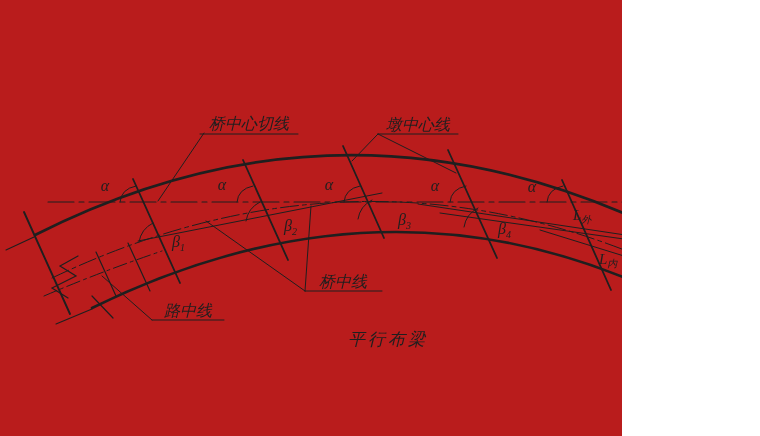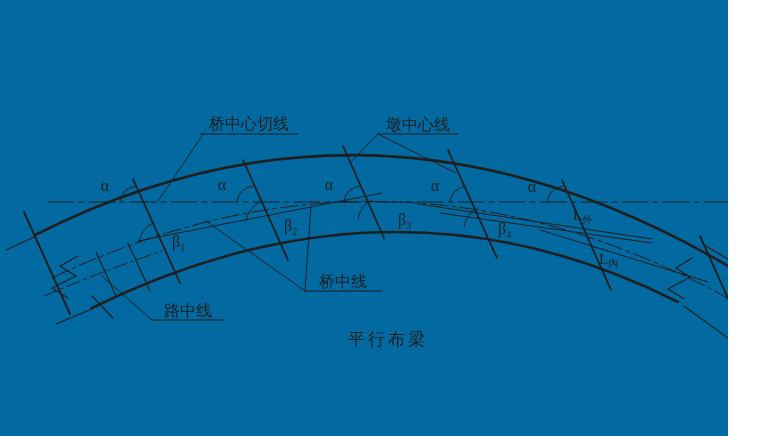--- a/index.html
+++ b/index.html
@@ -2,25 +2,26 @@
 <html><head>
 <meta charset="utf-8">
 <style>
   html, body {
     margin: 0;
     padding: 0;
     background: #ffffff;
   }
   #stage {
     position: relative;
-    width: 728px;
+    width: 622px;
     height: 436px;
-    background: #0369a1;
+    background: #b91c1c;
     overflow: hidden;
     font-family: "Liberation Serif", "DejaVu Serif", serif;
+    font-style: italic;
   }
   svg { display: block; }
   text {
     font-family: "Liberation Serif", "DejaVu Serif", serif;
     fill: #1f1f1f;
   }
   .cn-label { font-size: 16px; }
   .title-label { font-size: 17px; letter-spacing: 3px; }
   .greek-label { font-size: 16px; }
   .sub { font-size: 10px; }

